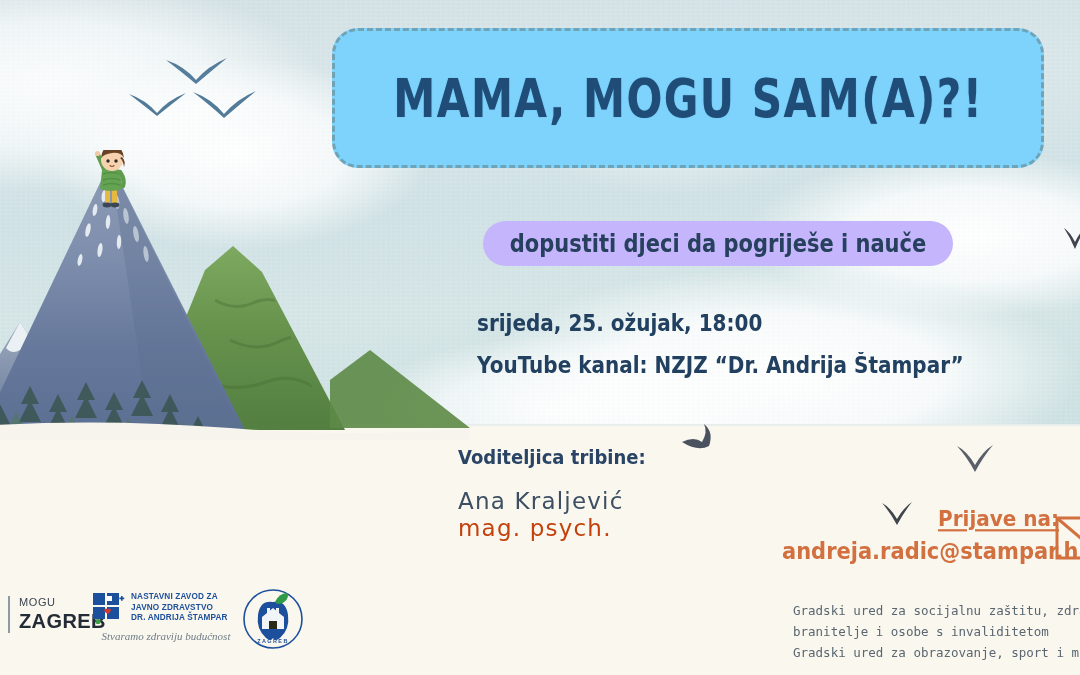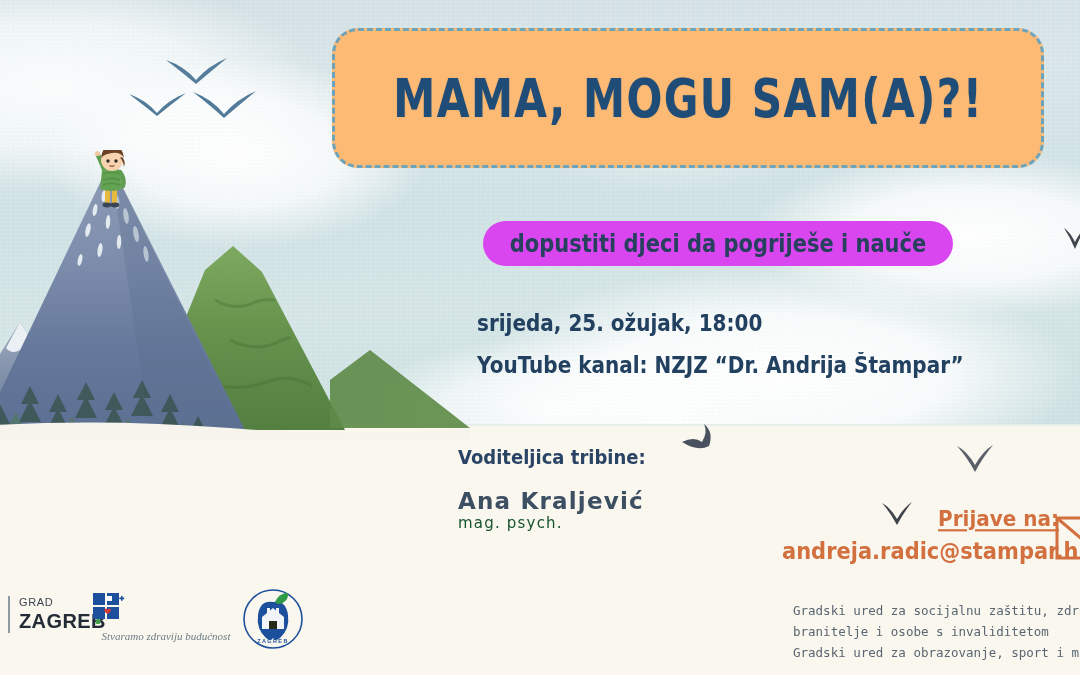--- a/index.html
+++ b/index.html
@@ -52,21 +52,21 @@
   .mountains { position:absolute; left:0; top:150px; width:470px; height:290px; }
 
   
   .bird { position:absolute; }
 
   
   .title-box {
     position: absolute;
     left: 332px; top: 28px;
     width: 712px; height: 140px;
-    background: #fdba74;
+    background: #7dd3fc;
     border: 3px dashed #6fa3b8;
     border-radius: 26px;
     display: flex; align-items: center; justify-content: center;
     box-sizing: border-box;
   }
   .title-text {
     font-family: "DejaVu Sans", sans-serif;
     font-weight: 700;
     font-size: 44px;
     letter-spacing: 1.5px;
@@ -74,21 +74,21 @@
     transform: scaleY(1.22) scaleX(0.96);
     white-space: nowrap;
     text-shadow: 0 0 1px rgba(31,77,119,.4);
   }
 
   
   .subtitle-pill {
     position: absolute;
     left: 483px; top: 221px;
     width: 470px; height: 45px;
-    background: #d946ef;
+    background: #c4b5fd;
     border-radius: 23px;
     display:flex; align-items:center; justify-content:center;
   }
   .subtitle-text {
     font-family: "DejaVu Sans", sans-serif;
     font-weight: 700;
     font-size: 21px;
     color: #26405e;
     transform: scaleY(1.14);
     white-space: nowrap;
@@ -113,34 +113,34 @@
     font-family: "DejaVu Sans", sans-serif;
     font-weight: 700;
     font-size: 18px;
     color: #2a4466;
     transform: scaleY(1.12);
     transform-origin: left top;
     white-space: nowrap;
   }
   .mod-name {
     font-family: "DejaVu Sans", sans-serif;
-    font-weight: 700;
+    font-weight: 400;
     font-size: 23px;
     letter-spacing: 1.2px;
     color: #3c4f63;
     margin-top: 22px;
     line-height: 1.18;
     white-space: nowrap;
   }
   .mod-sub {
     font-family: "DejaVu Sans", sans-serif;
     font-weight: 400;
-    font-size: 15px;
+    font-size: 23px;
     letter-spacing: 1.2px;
-    color: #14532d;
+    color: #c2410c;
     line-height: 1.18;
     white-space: nowrap;
   }
 
   
   .apply-label {
     position:absolute; left:938px; top:505px;
     font-family: "DejaVu Sans", sans-serif;
     font-weight: 700;
     font-size: 20px;
@@ -404,36 +404,41 @@
     </svg>
   </div>
 
   <div class="org-block">
     <div>Gradski ured za socijalnu zaštitu, zdravs</div>
     <div>branitelje i osobe s invaliditetom</div>
     <div>Gradski ured za obrazovanje, sport i mlad</div>
   </div>
 
   <div class="logo-grad">
-    <div class="g1">GRAD</div>
+    <div class="g1">MOGU</div>
     <div class="g2">ZAGREB</div>
   </div>
 
   <div class="logo-nzjz">
     <div class="nzjz-row">
       <svg width="34" height="34" viewBox="0 0 34 34">
         <rect x="1" y="1" width="12" height="12" fill="#1c4f9c"></rect>
         <rect x="15" y="1" width="12" height="12" fill="#1c4f9c"></rect>
         <rect x="1" y="15" width="12" height="12" fill="#1c4f9c"></rect>
         <rect x="15" y="15" width="12" height="12" fill="#1c4f9c"></rect>
         <rect x="15" y="4" width="5" height="5" fill="#ffffff"></rect>
         <path d="M29 4 l1.6 0 l0 1.6 l1.6 0 l0 1.6 l-1.6 0 l0 1.6 l-1.6 0 l0 -1.6 l-1.6 0 l0 -1.6 l1.6 0 z" fill="#1c4f9c"></path>
         <path d="M15.6 17.5 q1.6 -2.2 3.2 0 q1 1.8 -3.2 4.4 q-4.2 -2.6 -3.2 -4.4 q1.6 -2.2 3.2 0 z" fill="#cf3a34"></path>
         <circle cx="6" cy="29.5" r="2.6" fill="#3f9a4a"></circle>
       </svg>
+      <div class="nzjz-txt">
+        <div>NASTAVNI ZAVOD ZA</div>
+        <div>JAVNO ZDRAVSTVO</div>
+        <div>DR. ANDRIJA ŠTAMPAR</div>
+      </div>
     </div>
     <div class="nzjz-tag">Stvaramo zdraviju budućnost</div>
   </div>
 
   <div class="logo-apple">
     <svg width="62" height="62" viewBox="0 0 62 62">
       <circle cx="31" cy="31" r="29" fill="none" stroke="#1c4f9c" stroke-width="1.6"></circle>
       <path d="M31 14 q-13 -2 -15 13 q-2 14 8 23 q5 4 7 0 q2 4 7 0 q10 -9 8 -23 q-2 -15 -15 -13 z" fill="#1c4f9c"></path>
       <path d="M33 14 q4 -9 13 -9 q1 9 -9 11 q-3 0 -4 -2 z" fill="#2f9a47"></path>
       <path d="M20 41 l0 -12 l5 -4 l0 -5 l3 0 l0 2.5 l3 -2.5 l3 2.5 l0 -2.5 l3 0 l0 5 l5 4 l0 12 z" fill="#f2f5f8"></path>

